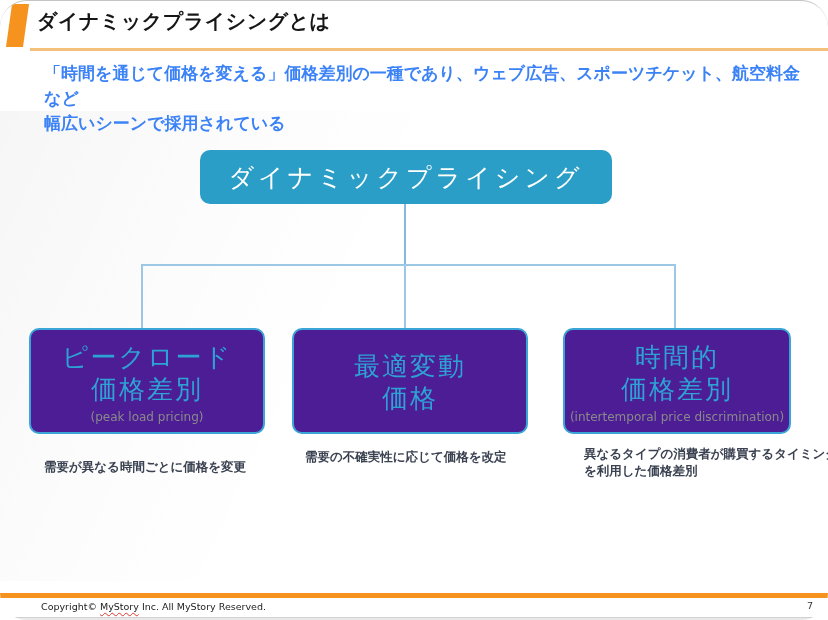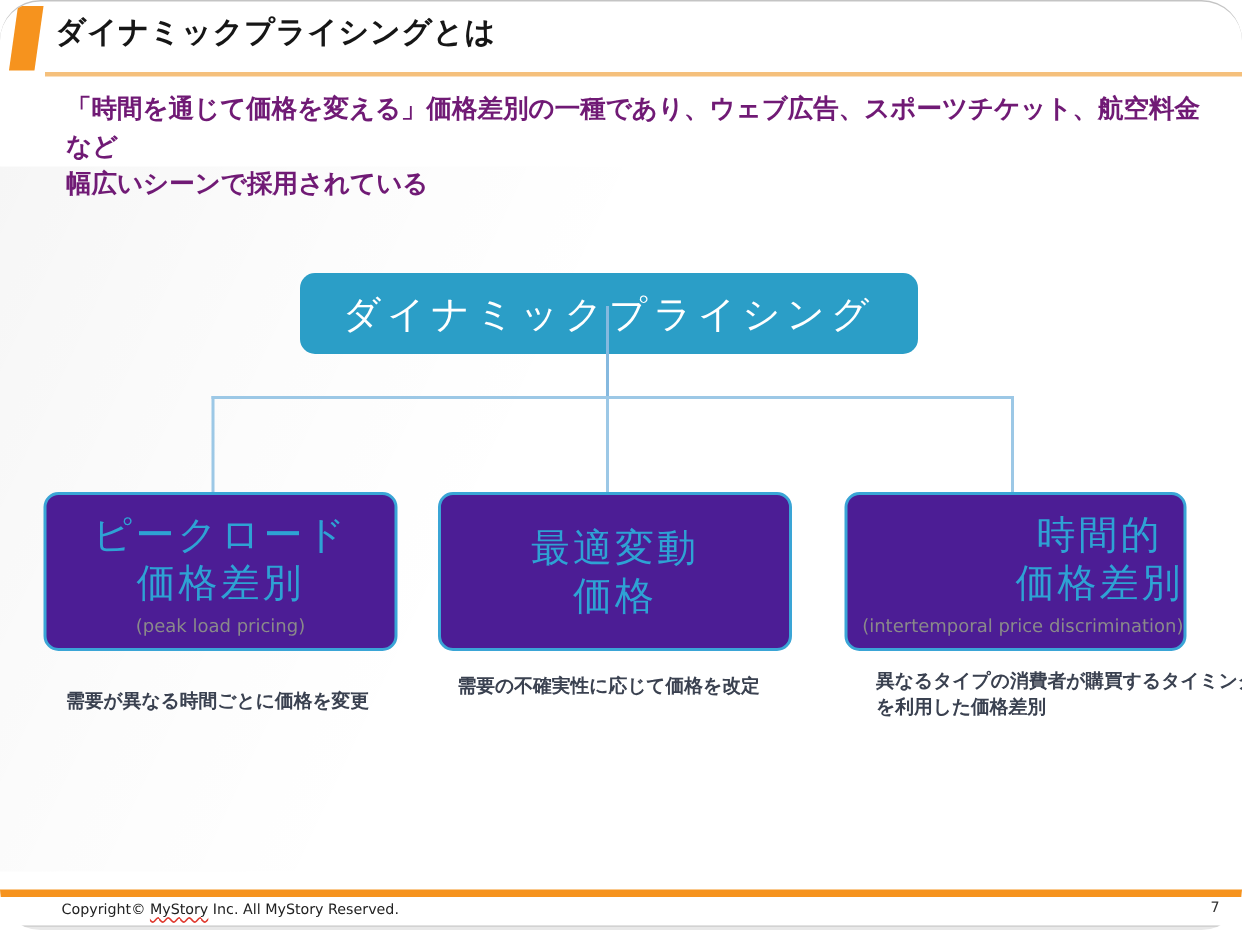--- a/index.html
+++ b/index.html
@@ -48,39 +48,38 @@
     background: #f5c07c;
   }
 
   
   .lead {
     position: absolute;
     left: 44px; top: 60px;
     width: 760px;
     font-size: 17px;
     font-weight: 600;
-    color: #701a75;
+    color: #3b82f6;
     line-height: 25px;
   }
 
   
   .root-box {
     position: absolute;
     left: 200px; top: 149px;
     width: 412px; height: 54px;
     background: #2b9ec7;
     border-radius: 10px;
     display: flex;
     align-items: center;
     justify-content: center;
     color: #ffffff;
     font-size: 25px;
     font-weight: 500;
     letter-spacing: 4px;
-    margin-top: 32px;
   }
   .conn { position: absolute; background: #9cc8e6; }
   .conn-stem  { left: 404px; top: 203px; width: 2px; height: 61px; background: #85b9df; }
   .conn-hbar  { left: 141px; top: 263px; width: 535px; height: 2px; }
   .conn-drop1 { left: 141px; top: 263px; width: 2px; height: 64px; }
   .conn-drop2 { left: 404px; top: 263px; width: 2px; height: 64px; }
   .conn-drop3 { left: 674px; top: 263px; width: 2px; height: 64px; }
 
   .child-box {
     position: absolute;
@@ -90,21 +89,21 @@
     border: 2px solid #3aa5d6;
     border-radius: 10px;
     display: flex;
     flex-direction: column;
     align-items: center;
     justify-content: center;
     padding-top: 2px;
   }
   .child-box.b1 { left: 29px;  width: 236px; }
   .child-box.b2 { left: 292px; width: 236px; }
-  .child-box.b3 { left: 563px; width: 228px; align-items: flex-end; }
+  .child-box.b3 { left: 563px; width: 228px; }
 
   .child-title {
     font-size: 26px;
     font-weight: 500;
     color: #2ea2d4;
     letter-spacing: 2px;
     line-height: 32px;
     text-align: center;
     white-space: nowrap;
   }

